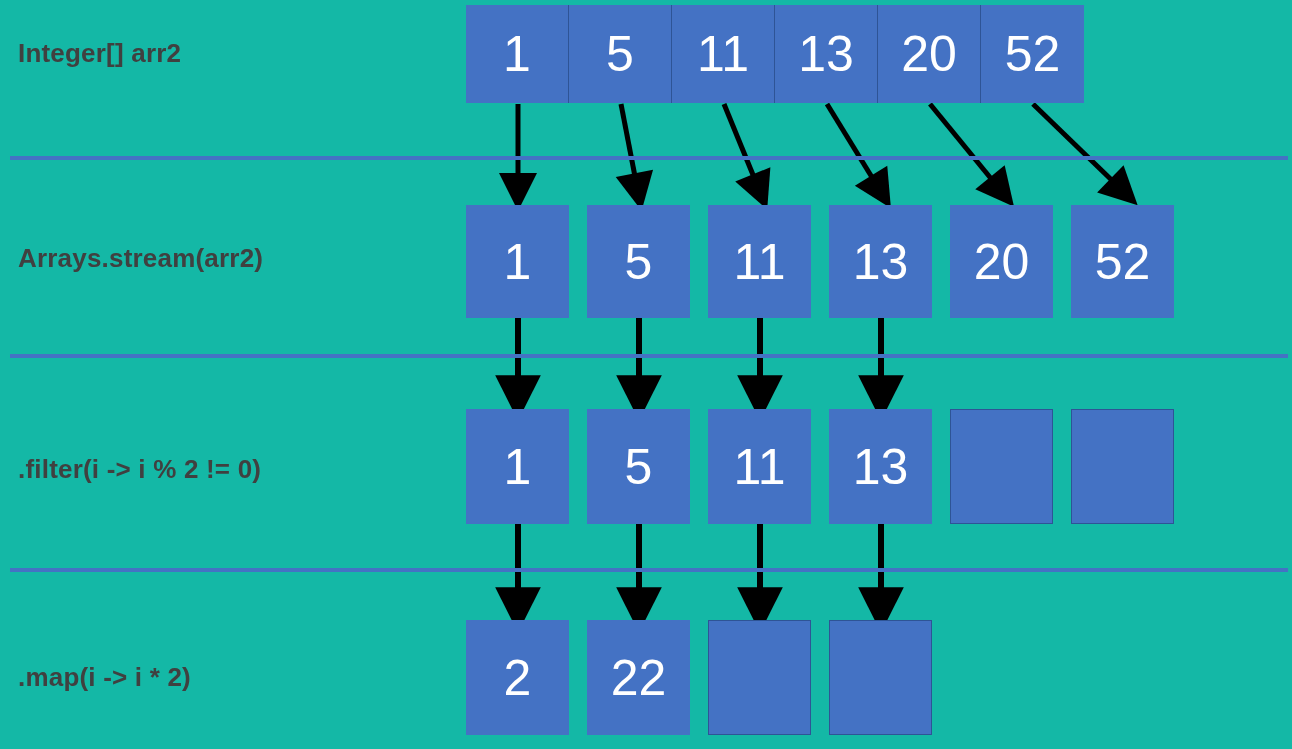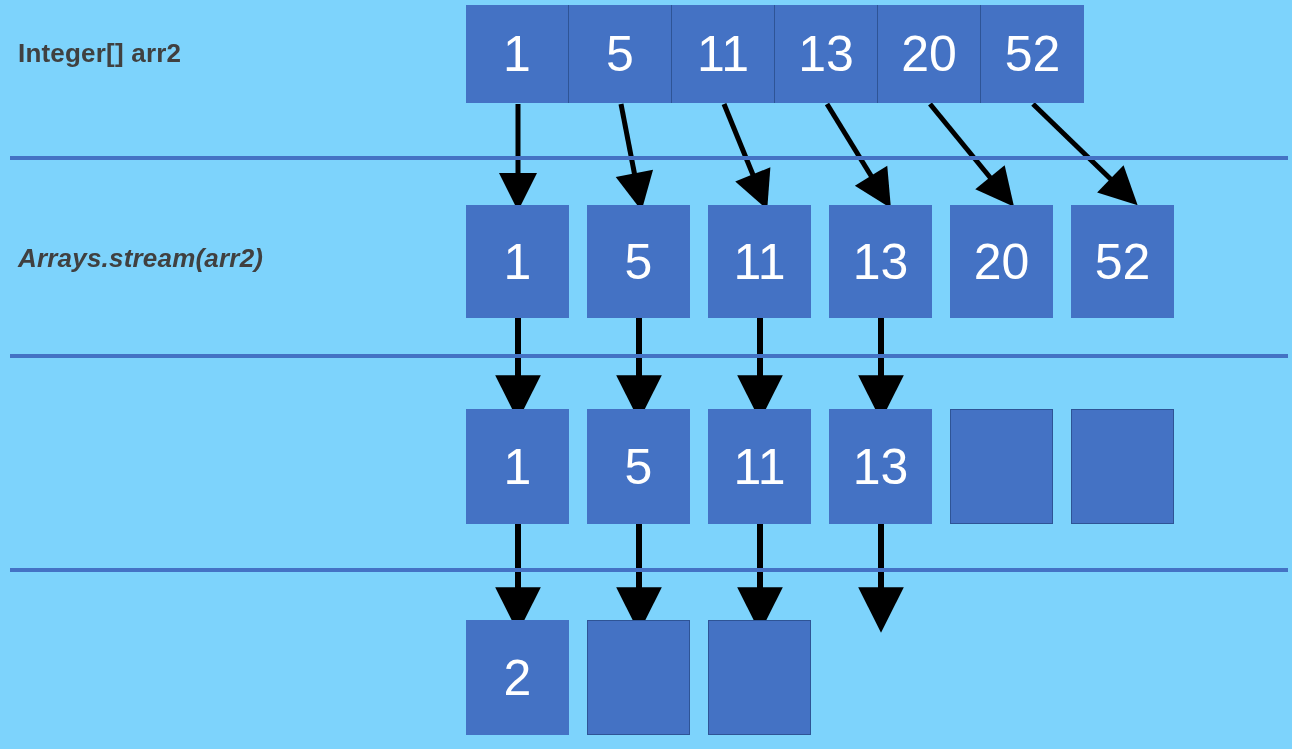--- a/index.html
+++ b/index.html
@@ -7,21 +7,21 @@
     padding: 0;
     background: #ffffff;
   }
   body {
     font-family: "Liberation Sans", sans-serif;
   }
   #stage {
     position: relative;
     width: 1292px;
     height: 749px;
-    background: #7dd3fc;
+    background: #14b8a6;
     overflow: hidden;
   }
 
   
   .divider {
     position: absolute;
     left: 10px;
     width: 1278px;
     height: 4px;
     background: #4472C4;
@@ -35,21 +35,21 @@
     position: absolute;
     left: 18px;
     width: 430px;
     font-size: 26px;
     font-weight: bold;
     color: #404040;
     letter-spacing: 0.2px;
     white-space: nowrap;
   }
   #label-row-0 { top: 38px; }
-  #label-row-1 { top: 243px; font-style: italic; }
+  #label-row-1 { top: 243px; }
   #label-row-2 { top: 454px; }
   #label-row-3 { top: 662px; }
 
   
   .cell-row {
     position: absolute;
     display: flex;
   }
   #row-0 {
     left: 466px;
@@ -135,20 +135,22 @@
       <line x1="881" y1="524" x2="881" y2="610"></line>
     </g>
   </svg>
 
   <div class="divider" id="divider-1"></div>
   <div class="divider" id="divider-2"></div>
   <div class="divider" id="divider-3"></div>
 
   <div class="row-label" id="label-row-0">Integer[] arr2</div>
   <div class="row-label" id="label-row-1">Arrays.stream(arr2)</div>
+  <div class="row-label" id="label-row-2">.filter(i -&gt; i % 2 != 0)</div>
+  <div class="row-label" id="label-row-3">.map(i -&gt; i * 2)</div>
 
   <div class="cell-row" id="row-0">
     <div class="cell">1</div>
     <div class="cell">5</div>
     <div class="cell">11</div>
     <div class="cell">13</div>
     <div class="cell">20</div>
     <div class="cell">52</div>
   </div>
 
@@ -165,17 +167,18 @@
     <div class="cell">1</div>
     <div class="cell">5</div>
     <div class="cell">11</div>
     <div class="cell">13</div>
     <div class="cell empty"></div>
     <div class="cell empty"></div>
   </div>
 
   <div class="cell-row" id="row-3">
     <div class="cell">2</div>
+    <div class="cell">22</div>
     <div class="cell empty"></div>
     <div class="cell empty"></div>
   </div>
 
 </div>
 
 </body></html>

